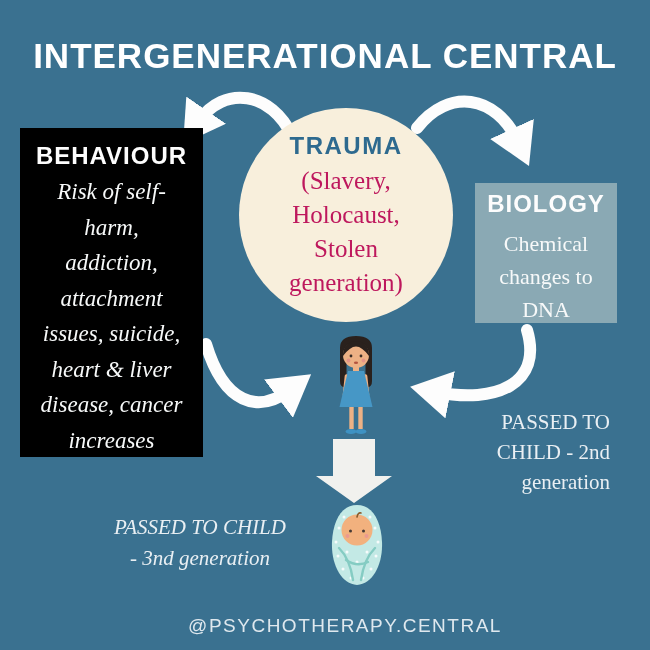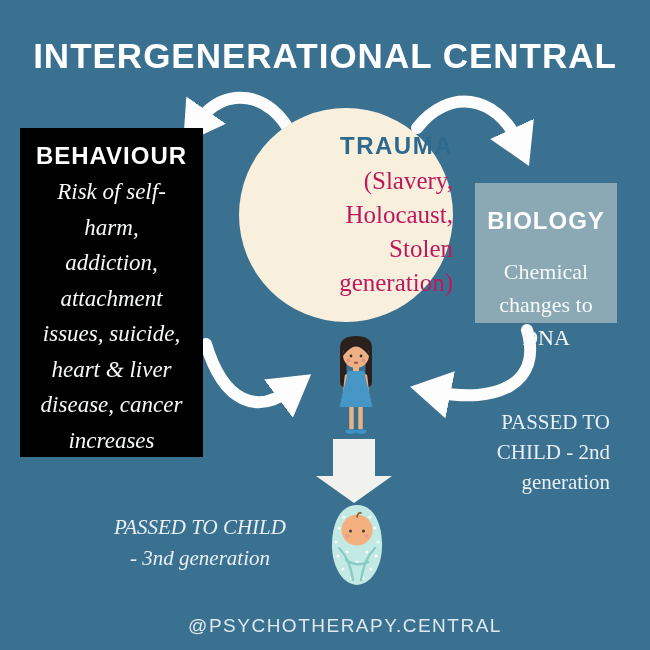--- a/index.html
+++ b/index.html
@@ -11,41 +11,41 @@
   .abs { position:absolute; }
   .prelines { white-space:pre-line; }
 
   .title {
     top:36px; left:0; width:650px; text-align:center;
     color:#ffffff; font-size:35px; font-weight:700; letter-spacing:1px;
   }
 
   .circle {
     left:239px; top:108px; width:214px; height:214px; border-radius:50%;
-    background:#f8efdc; text-align:right;
+    background:#f8efdc; text-align:center;
   }
   .circle-heading {
     margin-top:24px; color:#2e6a8f; font-size:24px; font-weight:700; letter-spacing:1.5px;
   }
   .circle-body {
     margin-top:4px; color:#be185d;
     font-family:"Liberation Serif", serif; font-size:25px; line-height:34px;
   }
 
   .box { text-align:center; color:#f7f9f9; }
   .box-heading { color:#fdfdfd; font-size:24px; font-weight:700; letter-spacing:1px; }
   .box-body { font-family:"Liberation Serif", serif; }
 
   .behaviour-box { left:20px; top:128px; width:183px; height:329px; background:#000000; }
   .behaviour-box .box-heading { margin-top:14px; }
   .behaviour-box .box-body { margin-top:4px; font-size:23px; line-height:35.5px;font-style:italic; }
 
   .biology-box { left:475px; top:183px; width:142px; height:140px; background:#8aa9b4; }
-  .biology-box .box-heading { margin-top:24px; }
-  .biology-box .box-body { margin-top:20px; font-size:22px; line-height:33px; }
+  .biology-box .box-heading { margin-top:7px; }
+  .biology-box .box-body { margin-top:9px; font-size:22px; line-height:33px; }
 
   .side-label {
     color:#e9eff3; text-align:center;
     font-family:"Liberation Serif", serif; font-size:21px; line-height:30px;
   }
   .passed-2nd { left:455px; top:407px; width:155px;text-align:right; }
   .passed-3rd { left:95px;  top:512px; width:210px; line-height:31px;font-style:italic; }
 
   .footer {
     top:615px; left:20px; width:650px; text-align:center;

